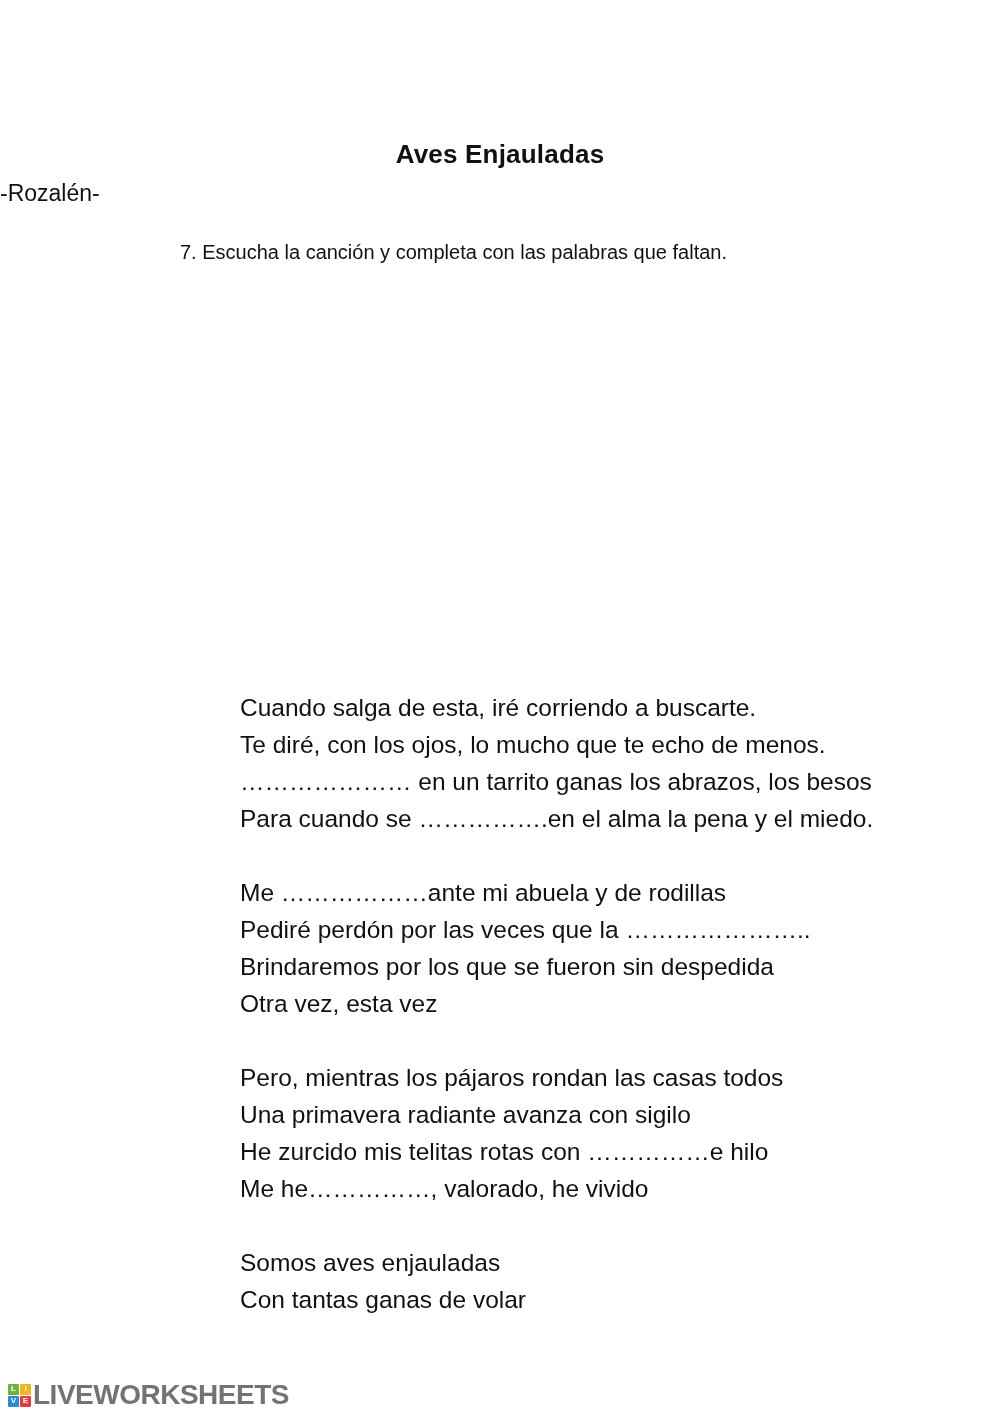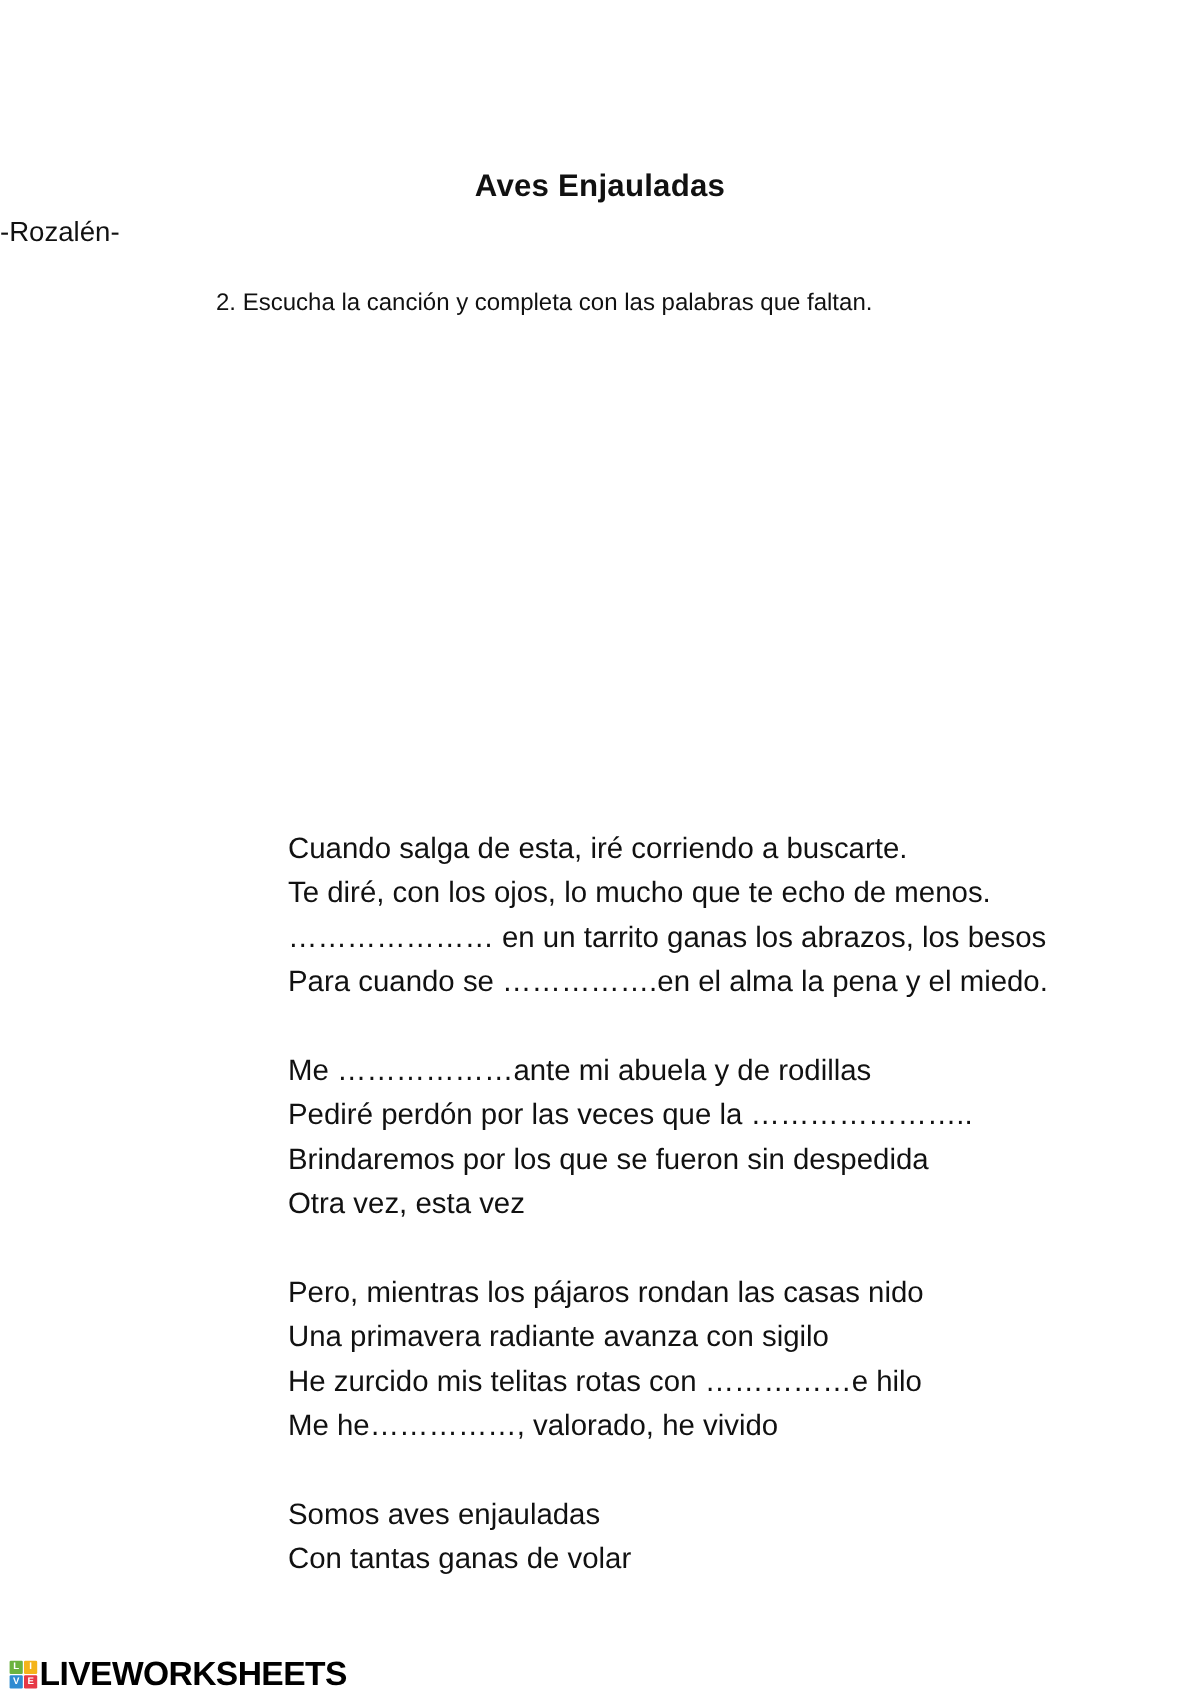--- a/index.html
+++ b/index.html
@@ -30,45 +30,45 @@
     position: absolute; left: 8px; top: 1381px; display: flex; align-items: center;
   }
   .logo-grid {
     display: grid; grid-template-columns: 11px 11px; grid-template-rows: 11px 11px; gap: 1px; margin-right: 2px;
   }
   .logo-cell {
     font-size: 8px; font-weight: bold; color: #fff; display: flex; align-items: center; justify-content: center;
     border-radius: 1px; line-height: 1;
   }
   .logo-text {
-    font-size: 28px; font-weight: bold; color: #000000; letter-spacing: -0.5px; line-height: 1;
+    font-size: 28px; font-weight: bold; color: #737373; letter-spacing: -0.5px; line-height: 1;
   }
 </style>
 </head>
 <body>
 
 <div class="title">Aves Enjauladas</div>
 <div class="subtitle">-Rozalén-</div>
-<div class="instruction">2. Escucha la canción y completa con las palabras que faltan.</div>
+<div class="instruction">7. Escucha la canción y completa con las palabras que faltan.</div>
 
 <div class="lyrics">
   <div class="stanza">
     <div class="line">Cuando salga de esta, iré corriendo a buscarte.</div>
     <div class="line">Te diré, con los ojos, lo mucho que te echo de menos.</div>
     <div class="line">………………… en un tarrito ganas los abrazos, los besos</div>
     <div class="line">Para cuando se …………….en el alma la pena y el miedo.</div>
   </div>
   <div class="stanza">
     <div class="line">Me ………………ante mi abuela y de rodillas</div>
     <div class="line">Pediré perdón por las veces que la …………………..</div>
     <div class="line">Brindaremos por los que se fueron sin despedida</div>
     <div class="line">Otra vez, esta vez</div>
   </div>
   <div class="stanza">
-    <div class="line">Pero, mientras los pájaros rondan las casas nido</div>
+    <div class="line">Pero, mientras los pájaros rondan las casas todos</div>
     <div class="line">Una primavera radiante avanza con sigilo</div>
     <div class="line">He zurcido mis telitas rotas con ……………e hilo</div>
     <div class="line">Me he……………, valorado, he vivido</div>
   </div>
   <div class="stanza">
     <div class="line">Somos aves enjauladas</div>
     <div class="line">Con tantas ganas de volar</div>
   </div>
 </div>
 

